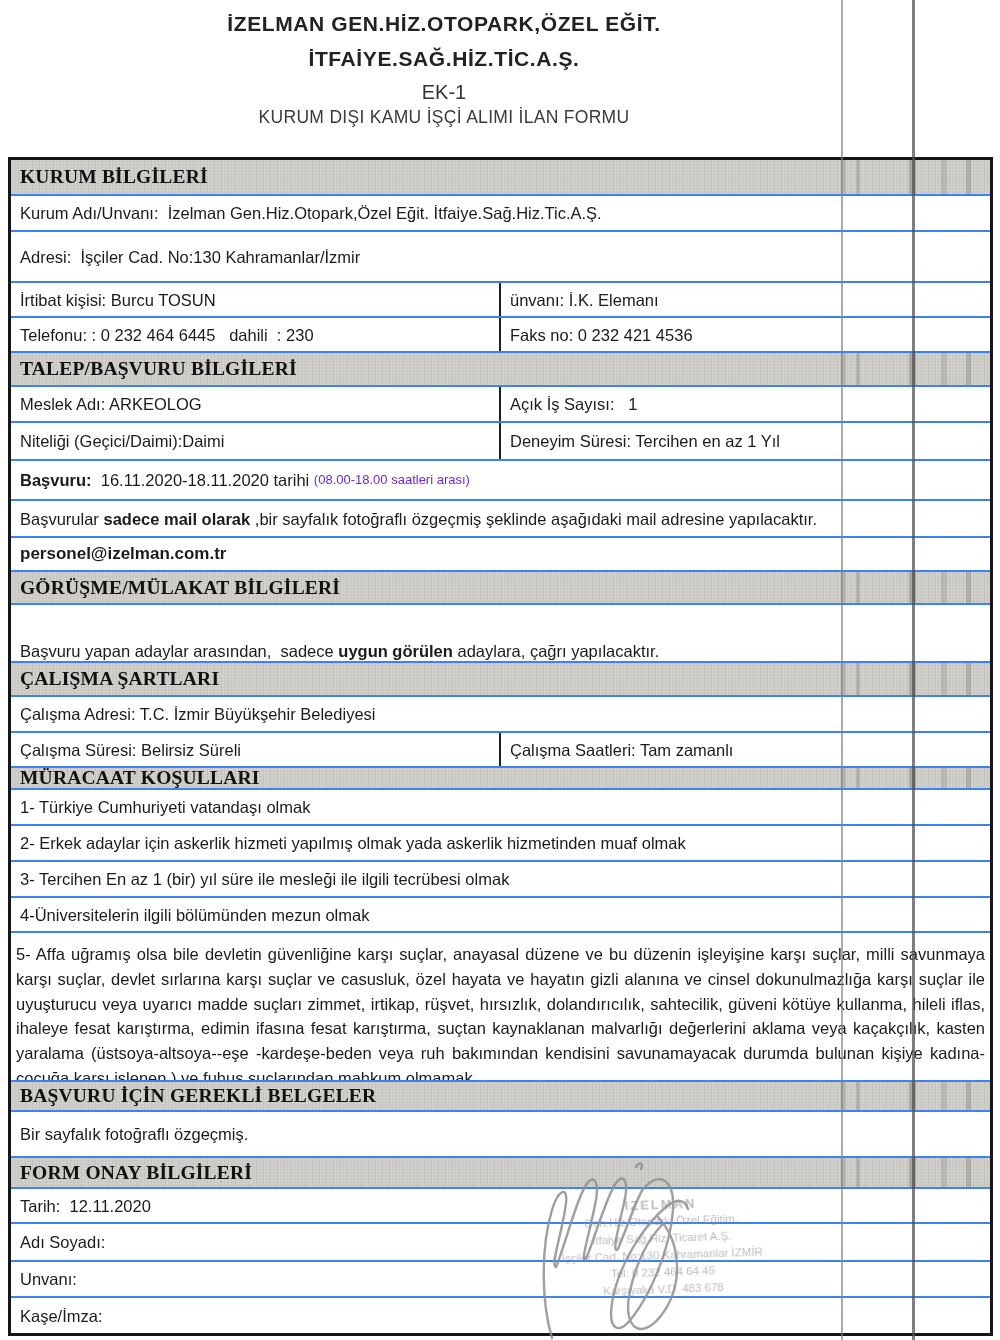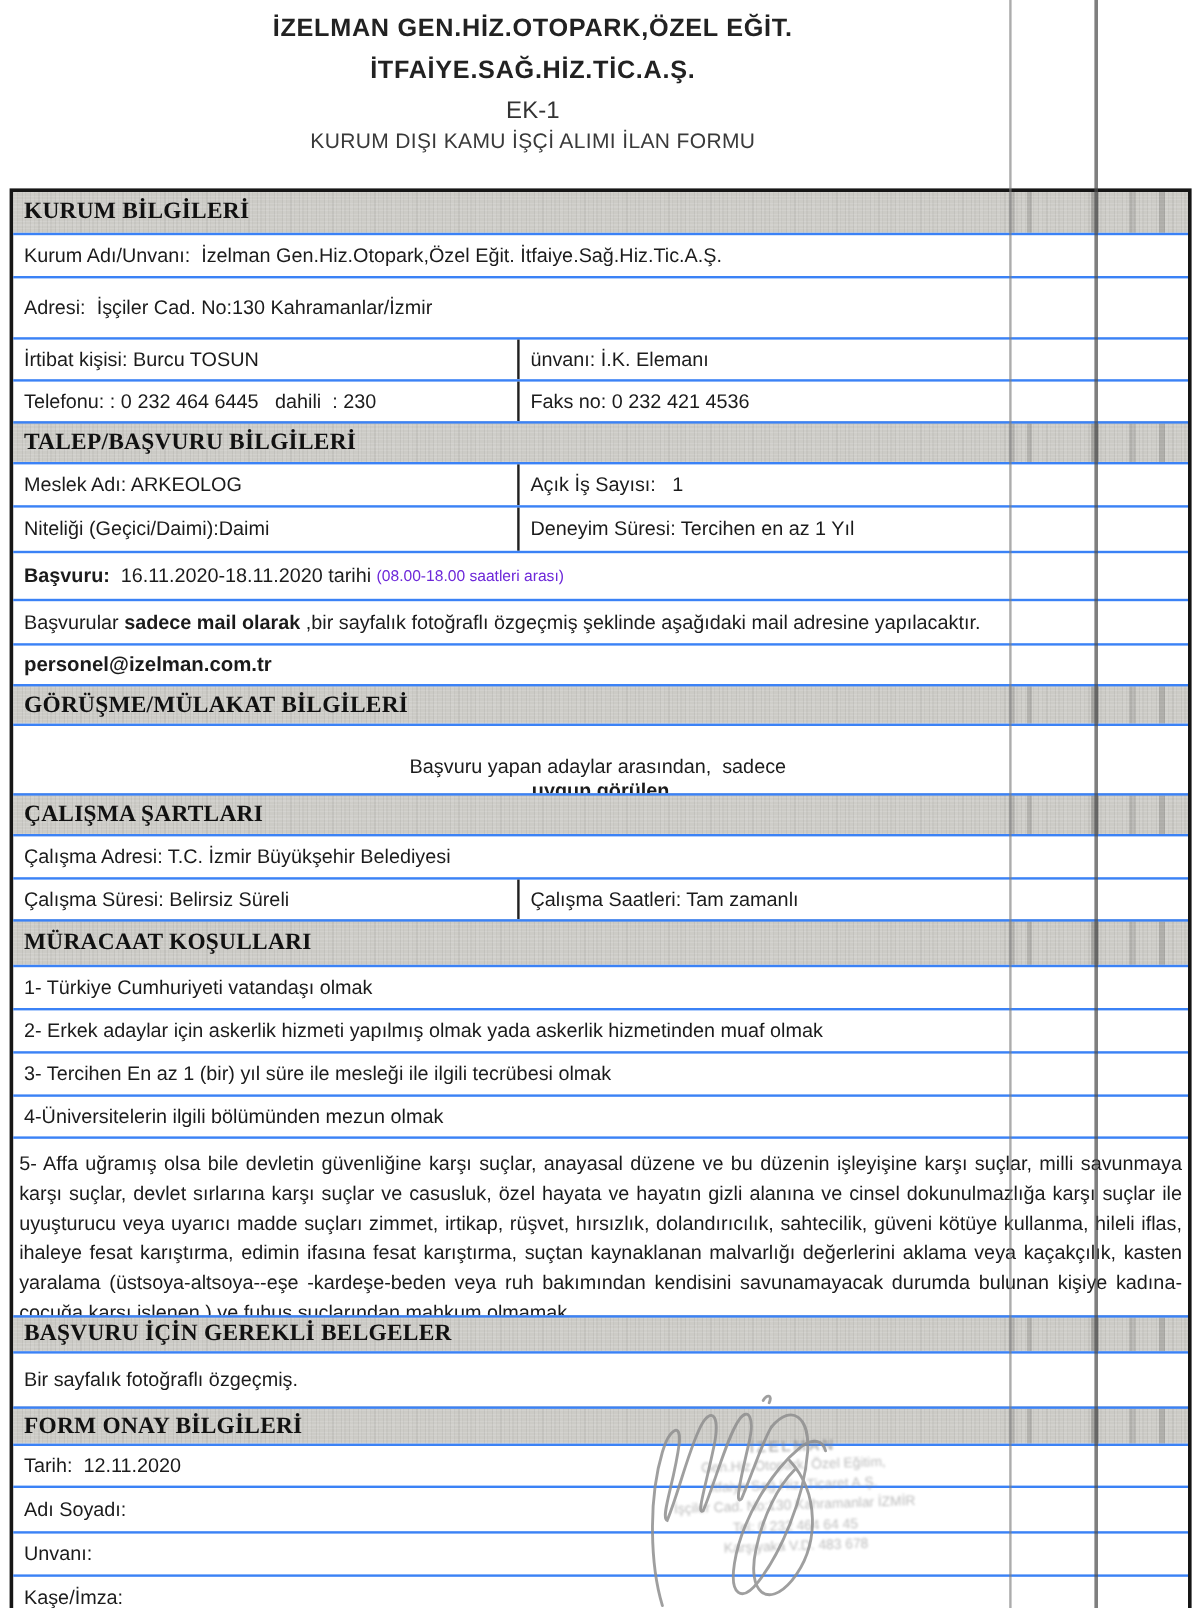--- a/index.html
+++ b/index.html
@@ -49,41 +49,41 @@
         transparent 835px 845px, rgba(0,0,0,.13) 845px 849px,
         transparent 849px 898px, rgba(0,0,0,.18) 898px 905px,
         transparent 905px 930px, rgba(0,0,0,.10) 930px 936px,
         transparent 936px 955px, rgba(0,0,0,.15) 955px 960px,
         transparent 960px),
       repeating-linear-gradient(90deg, rgba(0,0,0,.05) 0 1px, rgba(255,255,255,.05) 1px 3px, rgba(0,0,0,.03) 3px 4px, transparent 4px 7px),
       repeating-linear-gradient(0deg, rgba(255,255,255,.12) 0 1px, transparent 1px 3px);
   }
   .split { padding:0; }
   .cell-l {
-    width:420px; box-sizing:border-box; padding:0 9px;
+    width:488px; box-sizing:border-box; padding:0 9px;
     align-self:stretch; display:flex; align-items:center; white-space:pre-wrap;
   }
   .cell-r {
     flex:1; box-sizing:border-box; padding:0 9px;
     border-left:2px solid #202020;
     align-self:stretch; display:flex; align-items:center; white-space:pre-wrap;
   }
   .bold { font-weight:bold; }
   .small-note { font-size:13px; color:#6d28d9; }
   .email { font-weight:bold; font-size:17px; }
   .para {
     display:block;
     padding:9px 5px 0 5px;
     text-align:justify;
     font-size:16.5px;
     line-height:24.8px;
     white-space:normal;
   }
   .cond { padding-left:9px; }
-  .gorusme-row { align-items:center; padding-top:24px;flex-direction:column; }
+  .gorusme-row { align-items:flex-end; padding-top:24px; }
 
   
   .fold1 { position:absolute; left:841px; top:0; width:2px; height:1340px; background:rgba(128,128,128,.65); z-index:6; }
   .fold2 { position:absolute; left:912px; top:0; width:3px; height:1340px; background:rgba(78,78,78,.72); z-index:6; }
 
   
   .stamp {
     position:absolute; left:528px; top:1196px; width:268px;
     transform:rotate(-2deg);
     text-align:center;
@@ -143,21 +143,21 @@
     <span>Başvuru yapan adaylar arasından,  sadece </span><span class="bold">uygun görülen</span><span> adaylara, çağrı yapılacaktır.</span>
   </div>
 
   <div class="row sec" style="height:34px">ÇALIŞMA ŞARTLARI</div>
   <div class="row" style="height:36px">Çalışma Adresi: T.C. İzmir Büyükşehir Belediyesi</div>
   <div class="row split" style="height:35px">
     <div class="cell-l">Çalışma Süresi: Belirsiz Süreli</div>
     <div class="cell-r">Çalışma Saatleri: Tam zamanlı</div>
   </div>
 
-  <div class="row sec" style="height:38px">MÜRACAAT KOŞULLARI</div>
+  <div class="row sec" style="height:22px">MÜRACAAT KOŞULLARI</div>
   <div class="row cond" style="height:36px">1- Türkiye Cumhuriyeti vatandaşı olmak</div>
   <div class="row cond" style="height:36px">2- Erkek adaylar için askerlik hizmeti yapılmış olmak yada askerlik hizmetinden muaf olmak</div>
   <div class="row cond" style="height:36px">3- Tercihen En az 1 (bir) yıl süre ile mesleği ile ilgili tecrübesi olmak</div>
   <div class="row cond" style="height:35px">4-Üniversitelerin ilgili bölümünden mezun olmak</div>
   <div class="row para" style="height:149px">5- Affa uğramış olsa bile devletin güvenliğine karşı suçlar, anayasal düzene ve bu düzenin işleyişine karşı suçlar, milli savunmaya karşı suçlar, devlet sırlarına karşı suçlar ve casusluk, özel hayata ve hayatın gizli alanına ve cinsel dokunulmazlığa karşı suçlar ile uyuşturucu veya uyarıcı madde suçları zimmet, irtikap, rüşvet, hırsızlık, dolandırıcılık, sahtecilik, güveni kötüye kullanma, hileli iflas, ihaleye fesat karıştırma, edimin ifasına fesat karıştırma, suçtan kaynaklanan malvarlığı değerlerini aklama veya kaçakçılık, kasten yaralama (üstsoya-altsoya--eşe -kardeşe-beden veya ruh bakımından kendisini savunamayacak durumda bulunan kişiye kadına- çocuğa karşı işlenen ) ve fuhuş suçlarından mahkum olmamak .</div>
 
   <div class="row sec" style="height:30px">BAŞVURU İÇİN GEREKLİ BELGELER</div>
   <div class="row" style="height:46px">Bir sayfalık fotoğraflı özgeçmiş.</div>
 
   <div class="row sec" style="height:31px">FORM ONAY BİLGİLERİ</div>

